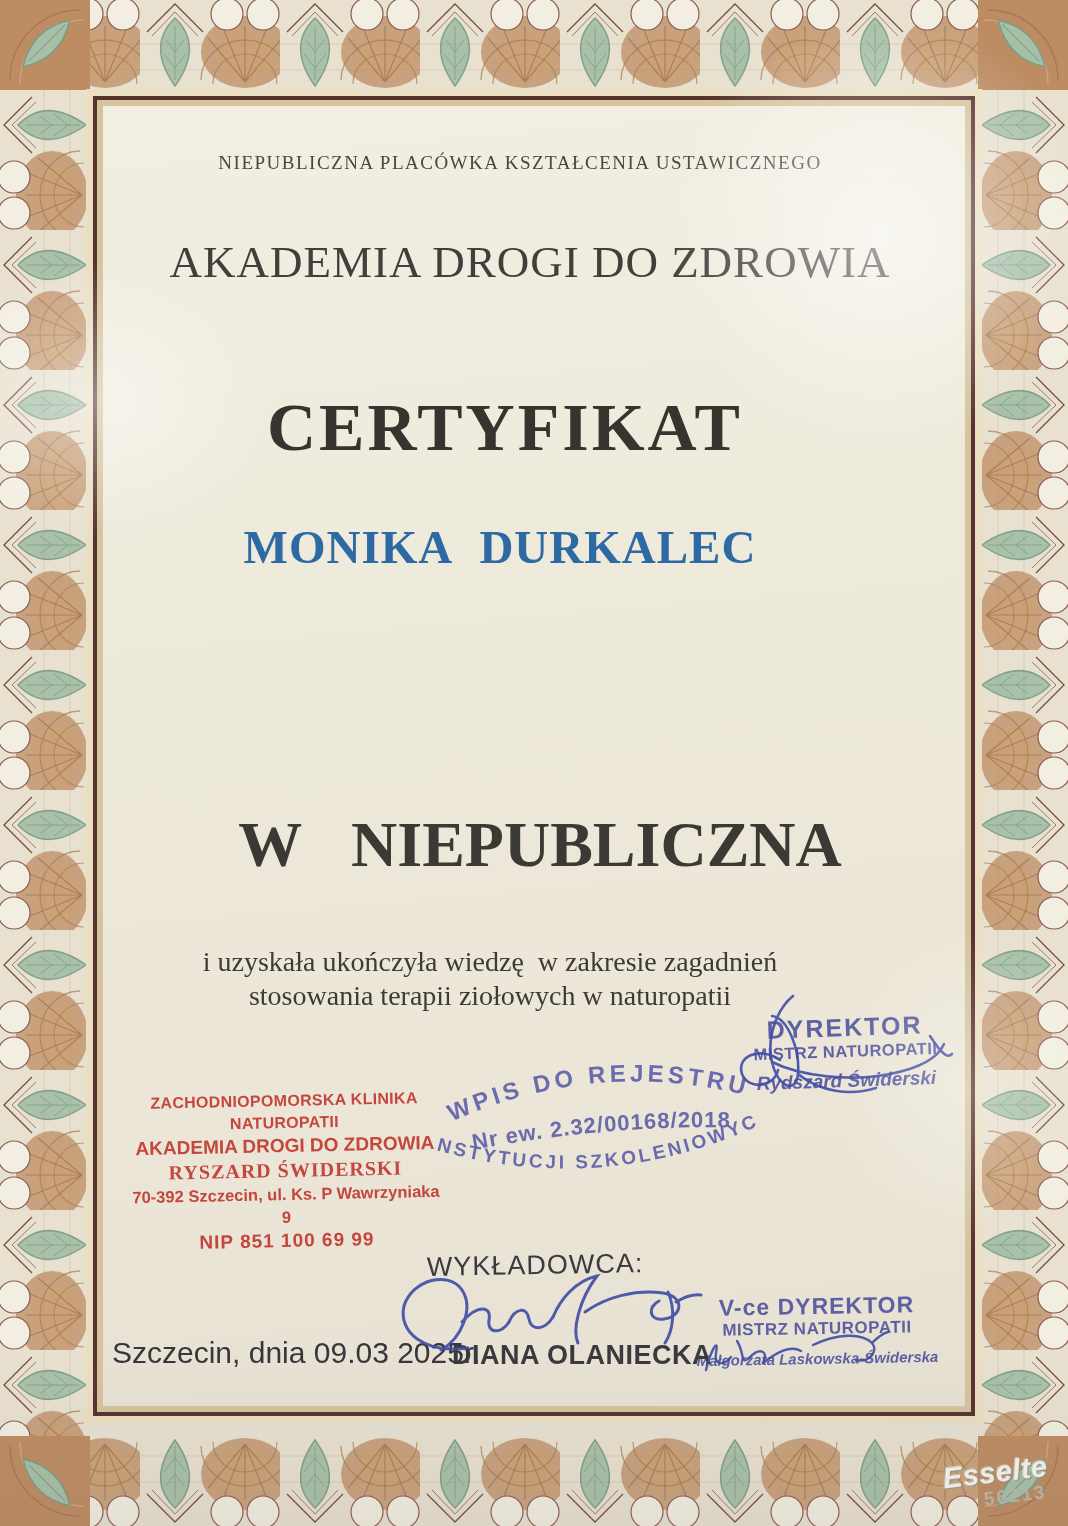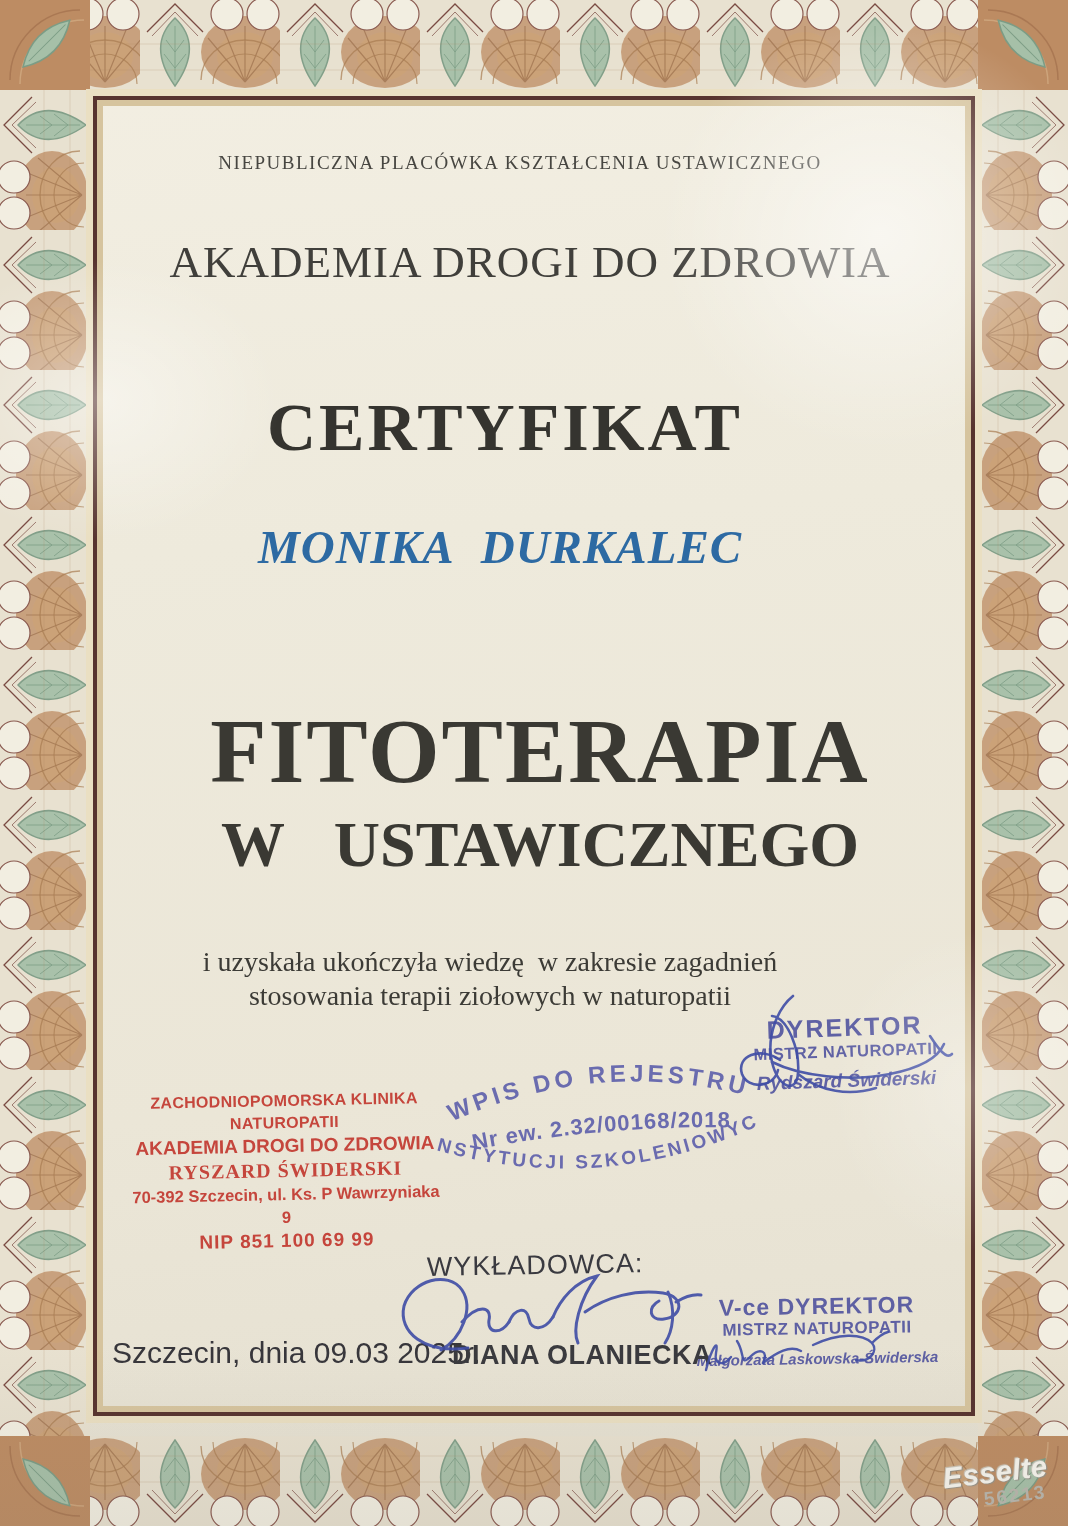--- a/index.html
+++ b/index.html
@@ -24,21 +24,21 @@
   .g-ml{left:-80px;top:260px;width:360px;height:280px;
     background:radial-gradient(closest-side,rgba(255,255,255,.42),rgba(255,255,255,0));}
   .g-r{left:830px;top:930px;width:280px;height:320px;
     background:radial-gradient(closest-side,rgba(255,255,255,.28),rgba(255,255,255,0));}
   .shade-b{left:0;bottom:0;width:100%;height:180px;
     background:linear-gradient(rgba(110,105,95,0),rgba(110,105,95,.10));}
 
   .inst{left:150px;top:152px;width:740px;font-size:19px;letter-spacing:1.5px;color:#474641;}
   .acad{left:110px;top:236px;width:840px;font-size:45px;letter-spacing:1px;color:#403f3b;}
   .title{left:105px;top:388px;width:800px;font-size:68px;font-weight:bold;letter-spacing:3px;color:#35342f;}
-  .recip{left:100px;top:520px;width:800px;font-size:47px;font-weight:bold;letter-spacing:1px;word-spacing:16px;color:#2d6aa3;font-style:italic;}
+  .recip{left:100px;top:520px;width:800px;font-size:47px;font-weight:bold;letter-spacing:1px;word-spacing:16px;color:#2d6aa3;}
   .compl{left:160px;top:625px;width:800px;font-size:31px;color:#3c3b36;}
   .course1{left:110px;top:698px;width:860px;font-size:92px;font-weight:bold;letter-spacing:2px;color:#3a3933;}
   .course2{left:110px;top:808px;width:860px;font-size:64px;font-weight:bold;word-spacing:34px;color:#3a3933;}
   .desc{white-space:pre-wrap;font-size:28px;color:#3c3b36;}
   .desc1{left:90px;top:946px;width:800px;}
   .desc2{left:90px;top:980px;width:800px;}
 
   .redstamp{left:128px;top:1090px;width:315px;transform:rotate(-1.2deg);
     color:#c33a31;font-family:"Liberation Sans",sans-serif;opacity:.93;}
   .rs1{font-size:16px;line-height:22px;font-weight:bold;letter-spacing:.3px;}
@@ -157,22 +157,21 @@
       </g>
     </svg>
 
   <div class="frame"></div>
 
   <div class="content">
     <div class="abs ctr inst">NIEPUBLICZNA PLACÓWKA KSZTAŁCENIA USTAWICZNEGO</div>
     <div class="abs ctr acad">AKADEMIA DROGI DO ZDROWIA</div>
     <div class="abs ctr title">CERTYFIKAT</div>
     <div class="abs ctr recip">MONIKA DURKALEC</div>
-    <div class="abs ctr course1">FITOTERAPIA</div>
-    <div class="abs ctr course2">W USTAWICZNEGO</div>
+    <div class="abs ctr course2">W NIEPUBLICZNA</div>
     <div class="abs ctr desc desc1">i uzyskała ukończyła wiedzę  w zakresie zagadnień</div>
     <div class="abs ctr desc desc2">stosowania terapii ziołowych w naturopatii</div>
 
     <div class="abs ctr redstamp">
       <div class="rs1">ZACHODNIOPOMORSKA KLINIKA NATUROPATII</div>
       <div class="rs2">AKADEMIA DROGI DO ZDROWIA</div>
       <div class="rs3">RYSZARD ŚWIDERSKI</div>
       <div class="rs4">70-392 Szczecin, ul. Ks. P Wawrzyniaka 9</div>
       <div class="rs5">NIP 851 100 69 99</div>
     </div>

